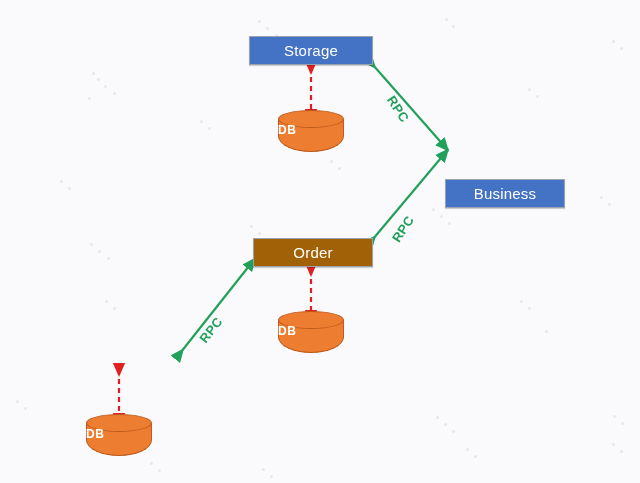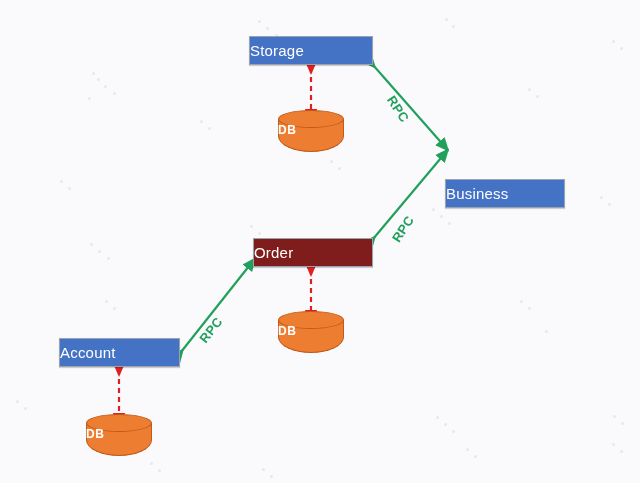--- a/index.html
+++ b/index.html
@@ -40,20 +40,21 @@
   .svc {
     position: absolute;
     box-sizing: border-box;
     background: #4472C4;
     border: 1px solid #9aa3b0;
     color: #ffffff;
     font-size: 15px;
     letter-spacing: .2px;
     display: flex;
     align-items: center;
+    justify-content: center;
     box-shadow: 0 1px 1px rgba(0,0,0,.18);
     z-index: 4;
   }
 
   
   .db {
     position: absolute;
     width: 66px;
     height: 48px;
     z-index: 4;
@@ -188,25 +189,22 @@
 
     <line x1="119" y1="370" x2="119" y2="420" stroke="#e02020" stroke-width="2.2" stroke-dasharray="5,4" marker-end="url(#redArrow)" marker-start="url(#redArrow)"></line>
   </svg>
 
   <div class="svc" id="svc-storage" style="left: 249px; top: 36px; width: 124px; height: 29px; background: rgb(68, 114, 196);">
     <span>Storage</span>
   </div>
   <div class="svc" id="svc-business" style="left: 445px; top: 135px; width: 120px; height: 29px; background: rgb(68, 114, 196); margin-top: 44px;">
     <span>Business</span>
   </div>
-  <div class="svc" id="svc-order" style="left: 253px; top: 238px; width: 120px; height: 29px; background: #7f1d1d;">
+  <div class="svc" id="svc-order" style="left: 253px; top: 238px; width: 120px; height: 29px; background: #a16207;">
     <span>Order</span>
-  </div>
-  <div class="svc" id="svc-account" style="left: 59px; top: 338px; width: 121px; height: 29px; background: rgb(68, 114, 196);">
-    <span>Account</span>
   </div>
 
   <div class="db" id="db-storage" style="left: 278px; top: 110px;">
     <div class="body"></div>
     <div class="top"></div>
     <div class="lbl">DB</div>
   </div>
   <div class="db" id="db-order" style="left: 278px; top: 311px;">
     <div class="body"></div>
     <div class="top"></div>

